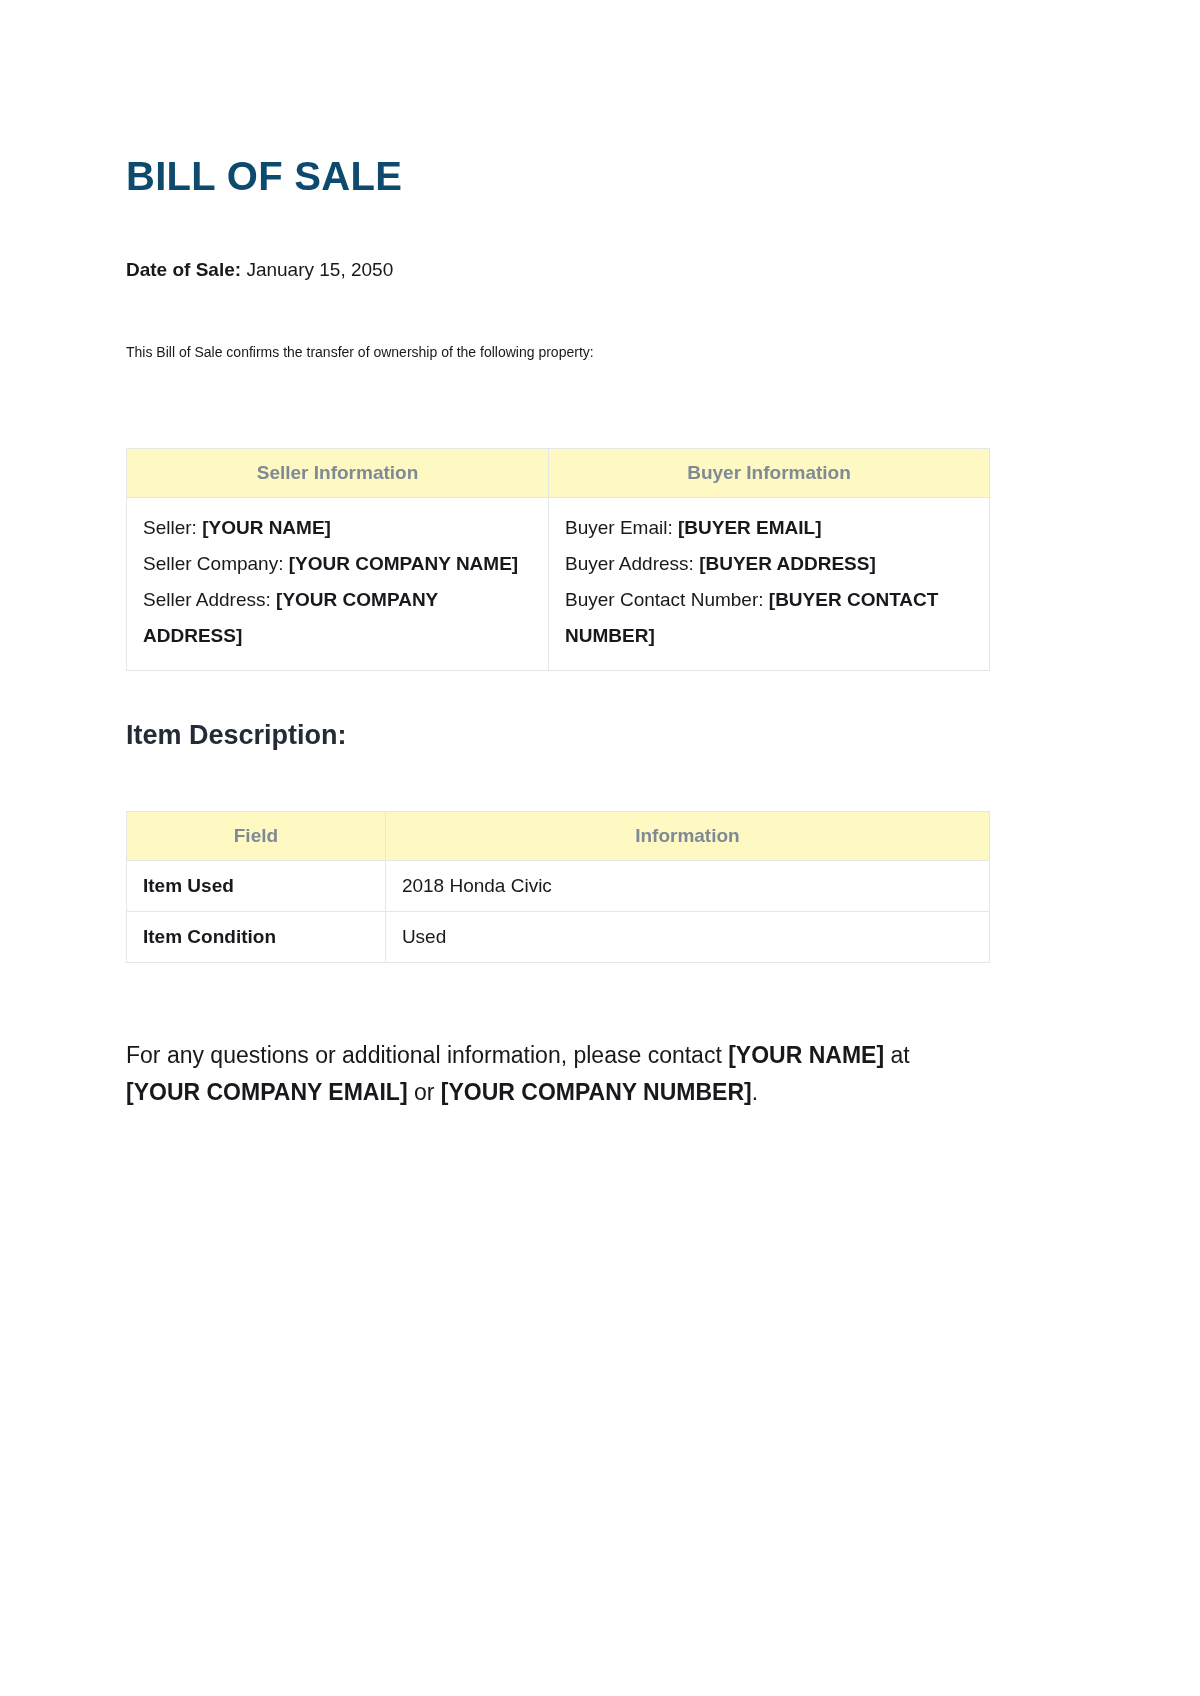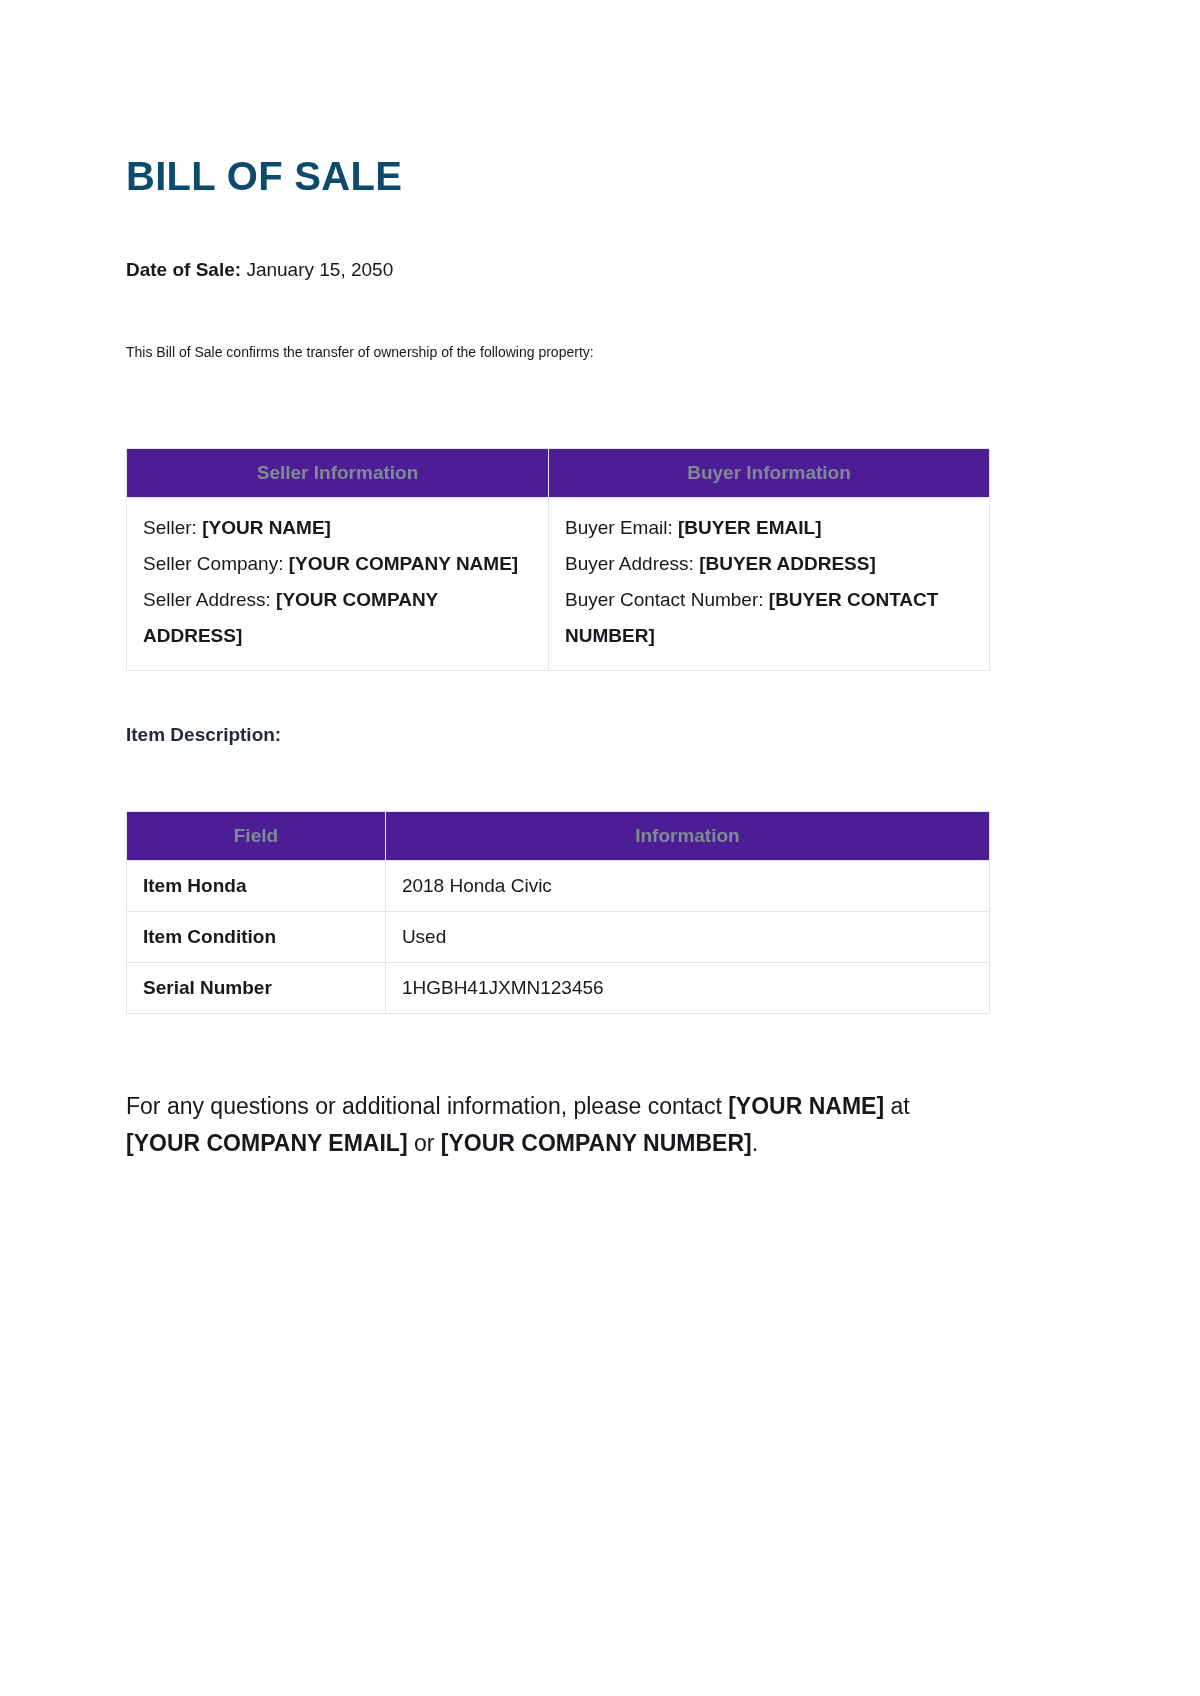--- a/index.html
+++ b/index.html
@@ -41,40 +41,40 @@
     font-size: 14px;
     line-height: 28px;
   }
   table.grid {
     width: 100%;
     border-collapse: collapse;
     table-layout: fixed;
   }
   table.parties { margin-top: 82px; }
   table.grid th {
-    background: #4c1d95;
+    background: #fef9c3;
     color: #7f8a95;
     font-size: 19px;
     font-weight: 700;
     padding: 13px 10px;
     border: 1px solid #e4e7ea;
   }
   table.grid td {
     border: 1px solid #e4e7ea;
     font-size: 19px;
     vertical-align: top;
   }
   td.party-cell {
     padding: 12px 16px 16px 16px;
     line-height: 36px;
   }
   .party-line .val { font-weight: 700; }
   .section-heading {
     margin: 46px 0 0 0;
-    font-size: 19px;
+    font-size: 27px;
     line-height: 36px;
     font-weight: 700;
     color: #232b36;
   }
   table.item { margin-top: 58px; }
   td.field-cell {
     font-weight: 700;
     padding: 13px 16px;
     line-height: 24px;
   }
@@ -136,29 +136,25 @@
         <col style="width:70%">
       </colgroup>
     <thead>
       <tr>
         <th>Field</th>
         <th>Information</th>
       </tr>
     </thead>
     <tbody>
       <tr>
-        <td class="field-cell">Item Honda</td>
+        <td class="field-cell">Item Used</td>
         <td class="info-cell">2018 Honda Civic</td>
       </tr>
       <tr>
         <td class="field-cell">Item Condition</td>
         <td class="info-cell">Used</td>
-      </tr>
-      <tr>
-        <td class="field-cell">Serial Number</td>
-        <td class="info-cell">1HGBH41JXMN123456</td>
       </tr>
     </tbody>
   </table>
 
   <div class="footer-note"><span>For any questions or additional information, please contact</span> <span class="b">[YOUR NAME]</span> <span>at</span> <span class="b">[YOUR COMPANY EMAIL]</span> <span>or</span> <span class="b">[YOUR COMPANY NUMBER]</span><span>.</span></div>
 
 </div>
 
 </body></html>

